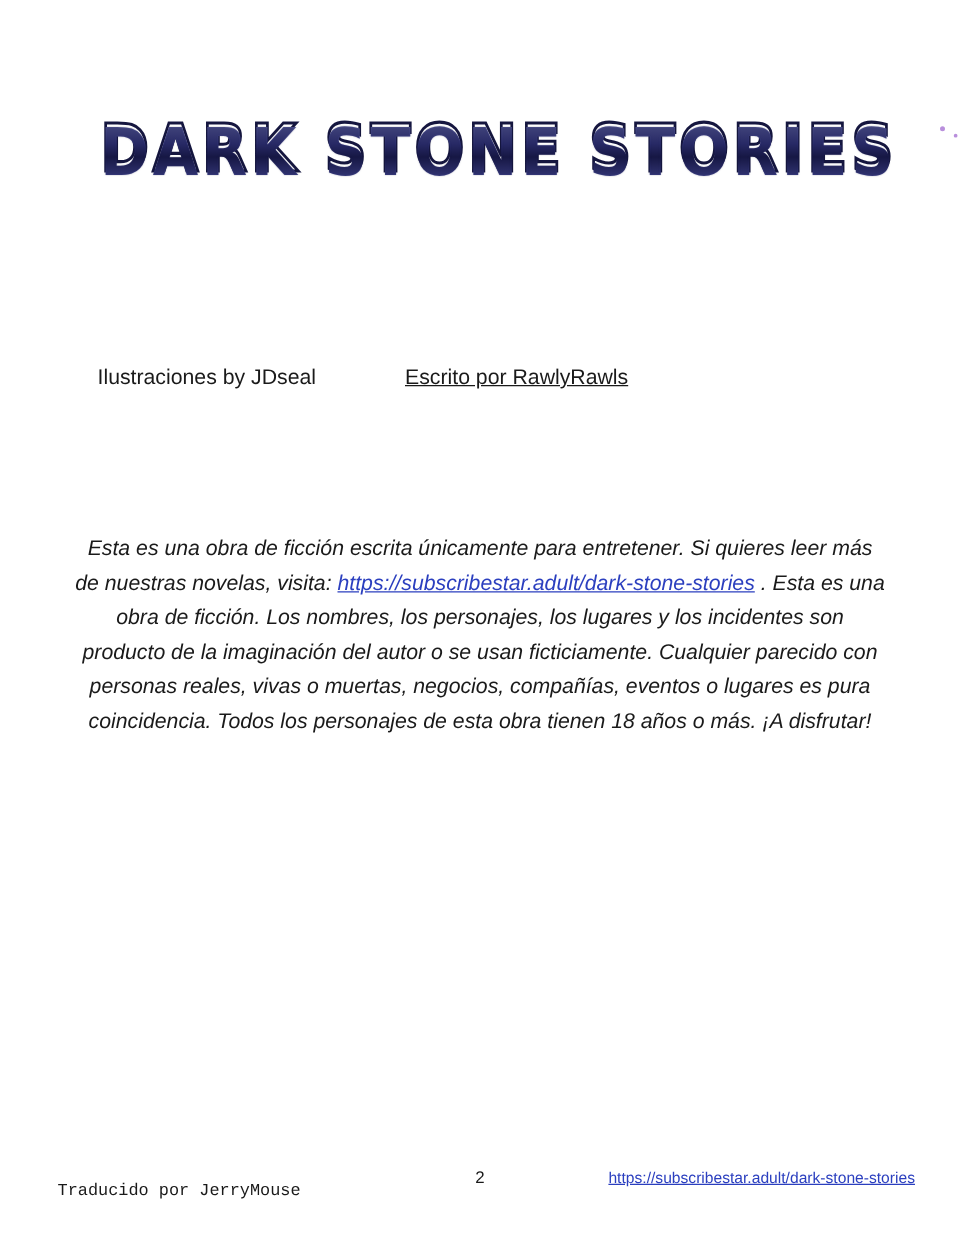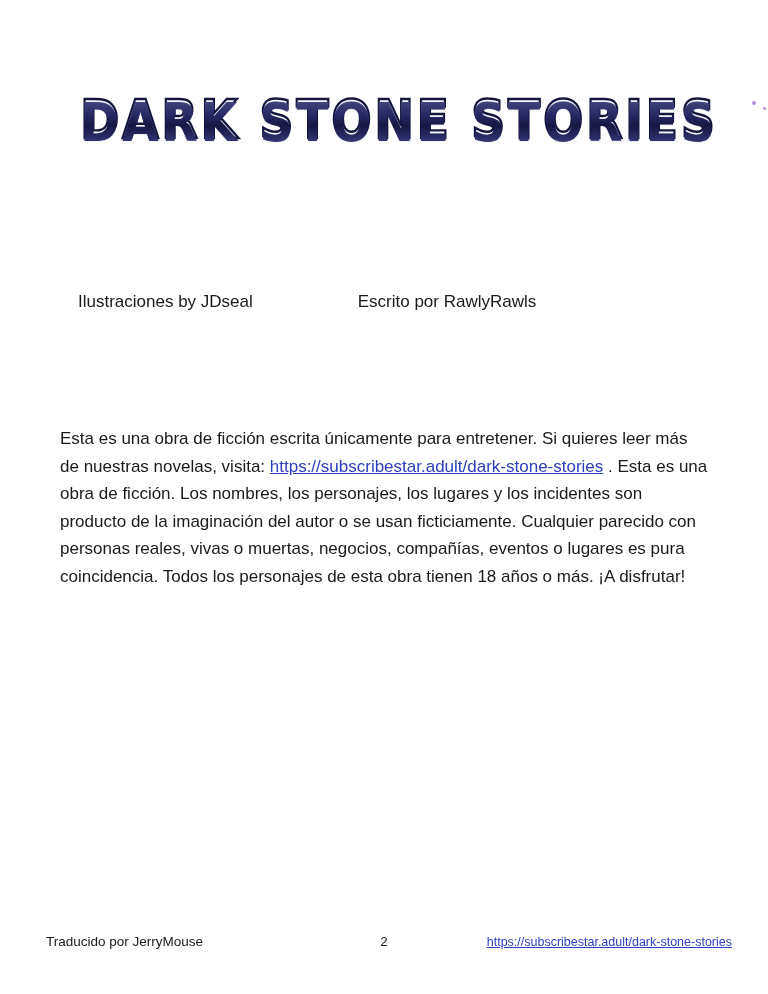--- a/index.html
+++ b/index.html
@@ -92,51 +92,54 @@
     position: absolute;
     top: 292px;
     left: 0;
     width: 648px;
     display: flex;
     justify-content: center;
     font-size: 17px;
     color: #1a1a1a;
   }
   .credits .illus { width: 246px; text-align: left; }
-  .credits .writer { width: 246px; text-align: center; }
+  .credits .writer { width: 246px; text-align: left; text-decoration: underline; }
 
   
   .disclaimer {
     position: absolute;
     top: 425px;
     left: 60px;
     width: 648px;
+    text-align: center;
     font-size: 17px;
     line-height: 1.62;
     color: #1a1a1a;
+    font-style: italic;
   }
   .disclaimer a {
     color: #2b3fbf;
     text-decoration: underline;
   }
 
   
   .footer {
     position: absolute;
     bottom: 40px;
     left: 0;
     width: 768px;
     height: 20px;
     font-size: 13.5px;
     color: #1a1a1a;
   }
   .footer-left {
     position: absolute;
     left: 46px;
-    top: 0;
+    top: 12px;
+    font-family: Liberation Mono, monospace;
   }
   .footer-center {
     position: absolute;
     left: 0;
     width: 768px;
     text-align: center;
     top: 0;
   }
   .footer-right {
     position: absolute;

